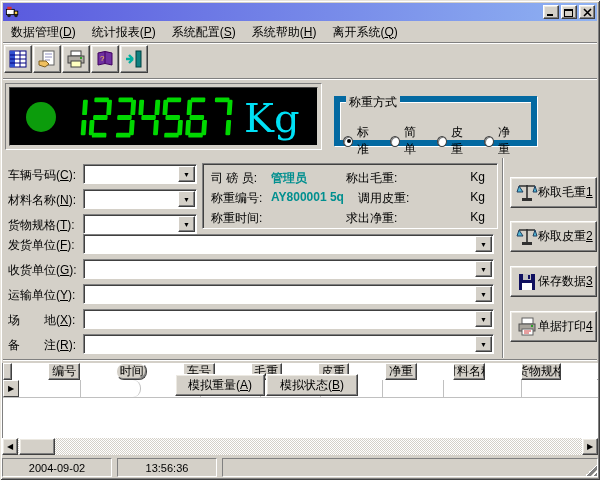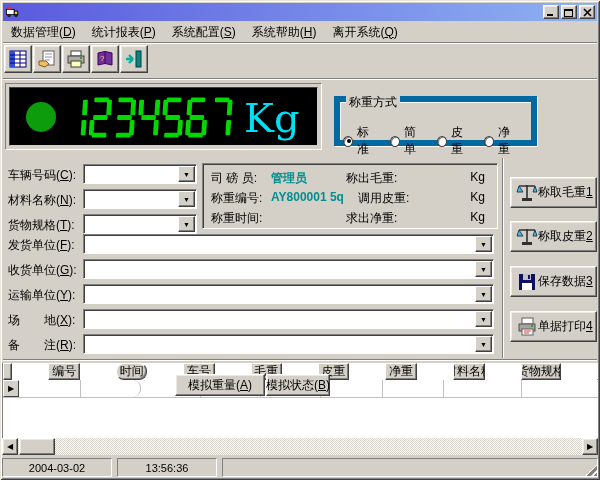--- a/index.html
+++ b/index.html
@@ -355,30 +355,30 @@
       <div class="gc c6"></div>
       <div class="gc c7"></div>
       <div class="gc c8"></div>
       <div class="gc cfill"></div>
     </div>
   </div>
 
   <div class="sim-btn raised" style="left:175px;top:374px;width:90px;">
     <span>模拟重量(<u>A</u>)</span>
   </div>
-  <div class="sim-btn raised" style="left:266px;top:374px;width:64px;">
+  <div class="sim-btn raised" style="left:266px;top:374px;width:92px;">
     <span>模拟状态(<u>B</u>)</span>
   </div>
 
   <div id="hscroll">
     <div class="sb-btn raised">◀</div>
     <div id="sb-thumb" class="raised"></div>
     <div id="sb-right" class="sb-btn raised">▶</div>
   </div>
 
   <div id="statusbar">
-    <div class="sb-panel" id="sp-date">2004-03-02</div>
+    <div class="sb-panel" id="sp-date">2004-09-02</div>
     <div class="sb-panel" id="sp-time">13:56:36</div>
     <div class="sb-panel" id="sp-rest"></div>
   </div>
   <div id="grip"></div>
 
 </div>
 
 </body></html>

